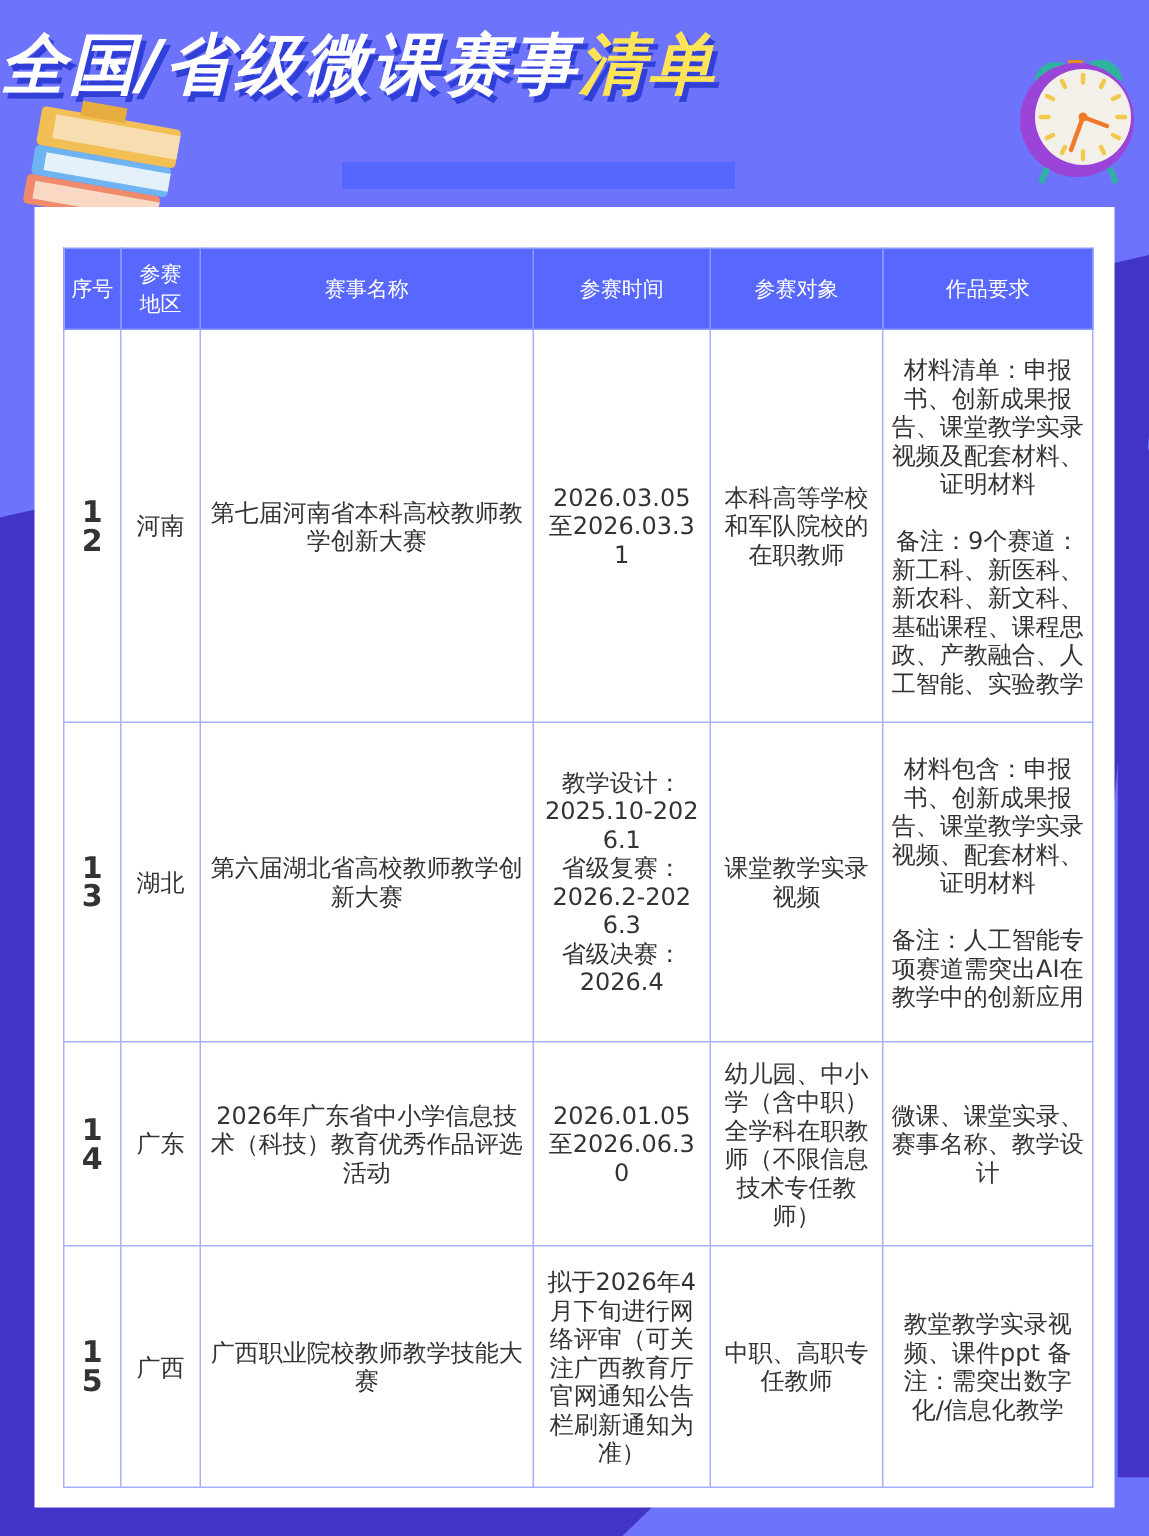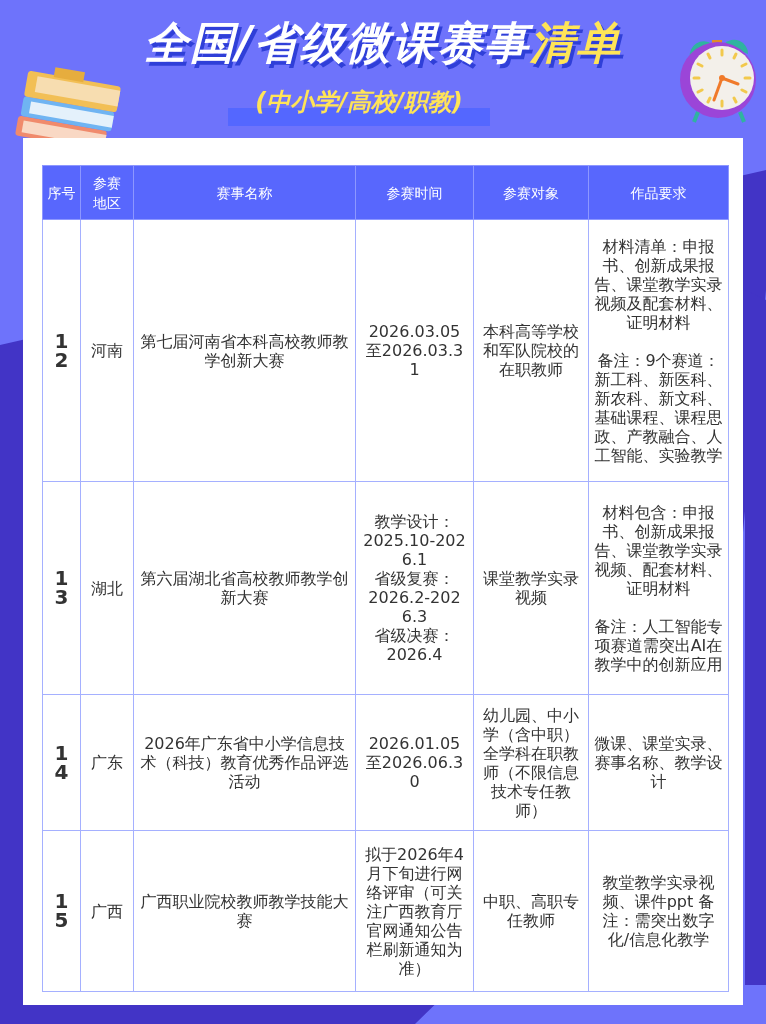--- a/index.html
+++ b/index.html
@@ -5,21 +5,21 @@
   html, body { margin:0; padding:0; }
   body {
     width:766px; height:1024px; position:relative; overflow:hidden;
     background:#6e73fb;
     font-family:"DejaVu Sans", "Liberation Sans", sans-serif;
   }
   .bg-dark2 {
     position:absolute; left:0; top:0; width:766px; height:1024px;
     background:#4234c6;
   }
-  .title-wrap { position:absolute; left:0; top:14px; width:766px; text-align:center; }
+  .title-wrap { position:absolute; left:0; top:14px; width:766px; text-align:left; }
   .title {
     display:inline-block; font-size:44px; font-weight:bold; color:#ffffff;
     letter-spacing:2px; font-style:italic;
     text-shadow: 3px 4px 0 #2f3fd8;
   }
   .title .hl { color:#ffe457; }
   .subtitle-wrap {
     position:absolute; left:226px; top:86px; width:266px; height:40px;
   }
   .subtitle-bar {
@@ -100,21 +100,20 @@
   <line x1="26" y1="84" x2="22" y2="94" stroke="#2fb3a0" stroke-width="4"></line>
   <line x1="68" y1="84" x2="72" y2="94" stroke="#2fb3a0" stroke-width="4"></line>
 </svg>
 
 <div class="title-wrap">
   <span class="title"><span>全国/省级微课赛事</span><span class="hl">清单</span></span>
 </div>
 
 <div class="subtitle-wrap">
   <div class="subtitle-bar"></div>
-  <div class="subtitle">(中小学/高校/职教)</div>
 </div>
 
 <div class="card"></div>
 
 <table>
   <colgroup>
     <col style="width:38px">
       <col style="width:53px">
       <col style="width:222px">
     <col style="width:118px">

